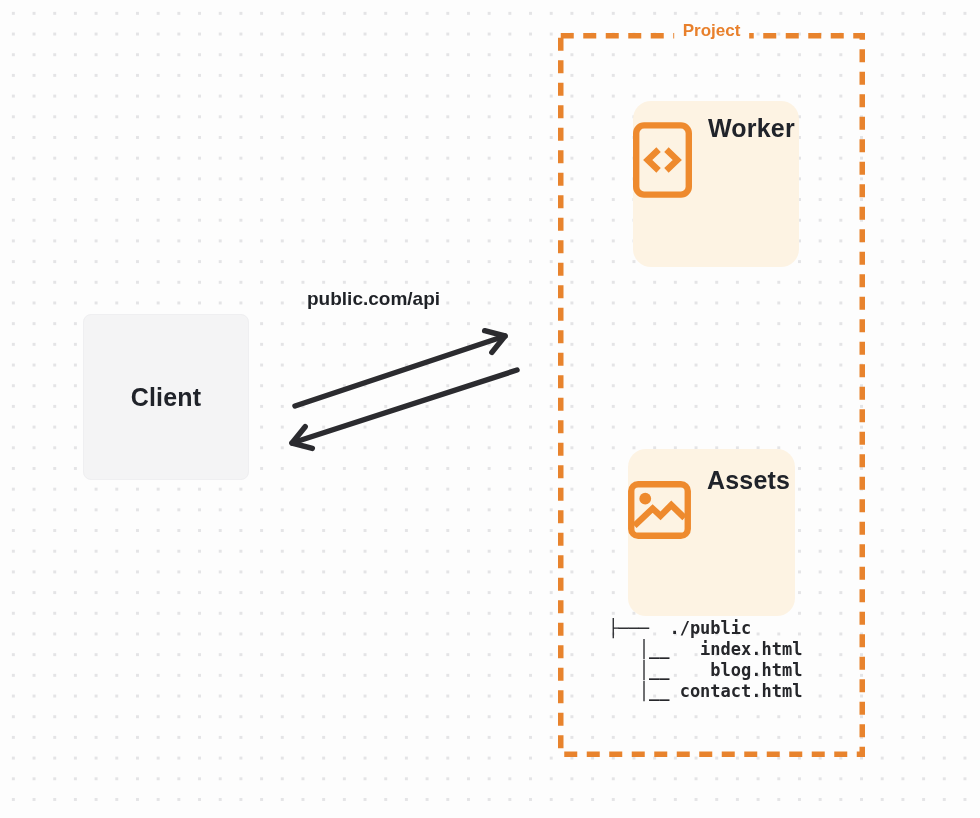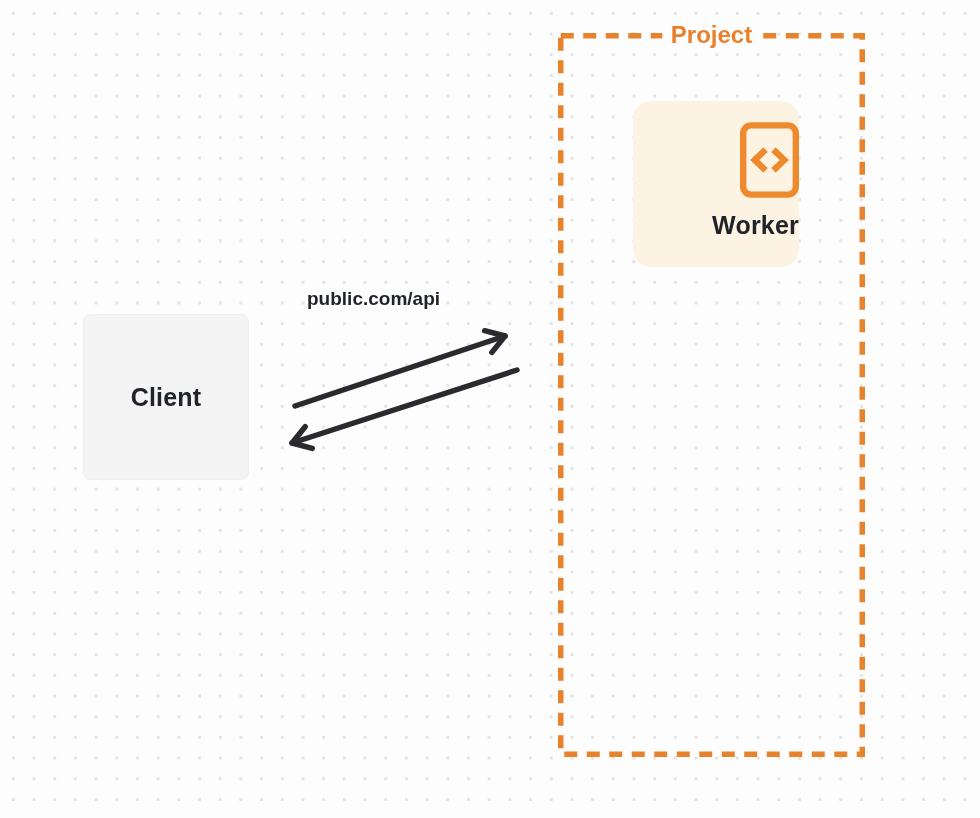--- a/index.html
+++ b/index.html
@@ -54,33 +54,34 @@
   .project-border {
     position: absolute; left: 0; top: 0;
     width: 307px; height: 724px;
   }
   .project-title {
     position: absolute;
     left: 50%; top: -12px;
     transform: translateX(-50%);
     padding: 0 9px;
     background: #fdfdfd;
-    font-size: 24px;
+    font-size: 17px;
     font-weight: 700;
     color: #e8802c;
     white-space: nowrap;
   }
   .card {
     position: absolute;
     background: #fdf3e3;
     border-radius: 18px;
     display: flex;
-    flex-direction: column;
-    align-items: flex-end;
+    flex-direction: row;
+    align-items: flex-start;
     box-sizing: border-box;
+    gap: 16px;
   }
   .worker-card { left: 75px; top: 68px; width: 166px; height: 166px; }
   .assets-card { left: 70px; top: 416px; width: 167px; height: 167px; }
   .worker-card .card-icon { margin-top: 21px; }
   .assets-card .card-icon { margin-top: 32px; }
   .worker-card .node-label { margin-top: 13px; }
   .assets-card .node-label { margin-top: 17px; }
   .file-tree {
     position: absolute;
     left: 50px; top: 585px;
@@ -122,16 +123,30 @@
 
     <div class="card worker-card">
       <svg class="card-icon" width="59" height="76" viewBox="0 0 60 77" xmlns="http://www.w3.org/2000/svg">
         <rect x="3.25" y="3.25" width="53.5" height="70.5" rx="8" fill="none" stroke="#ee8a2e" stroke-width="6.5"></rect>
         <path d="M26 28 L15 38.5 L26 49" fill="none" stroke="#ee8a2e" stroke-width="6.5" stroke-linejoin="miter"></path>
         <path d="M34 28 L45 38.5 L34 49" fill="none" stroke="#ee8a2e" stroke-width="6.5" stroke-linejoin="miter"></path>
       </svg>
       <div class="node-label">Worker</div>
     </div>
 
+    <div class="card assets-card">
+      <svg class="card-icon" width="63" height="58" viewBox="0 0 64 59" xmlns="http://www.w3.org/2000/svg">
+        <rect x="3.25" y="3.25" width="57.5" height="52.5" rx="7" fill="none" stroke="#ee8a2e" stroke-width="6.5"></rect>
+        <circle cx="17.5" cy="18" r="6" fill="#ee8a2e"></circle>
+        <path d="M6.5 45.5 L25 28 L33 35.5 L44 24.5 L57.5 37.5" fill="none" stroke="#ee8a2e" stroke-width="6.5" stroke-linejoin="miter"></path>
+      </svg>
+      <div class="node-label">Assets</div>
+    </div>
 
+    <div class="file-tree">
+      <div class="tree-line">├───  ./public</div>
+      <div class="tree-line">   │__   index.html</div>
+      <div class="tree-line">   │__    blog.html</div>
+      <div class="tree-line">   │__ contact.html</div>
+    </div>
   </div>
 
 </div>
 
 </body></html>

